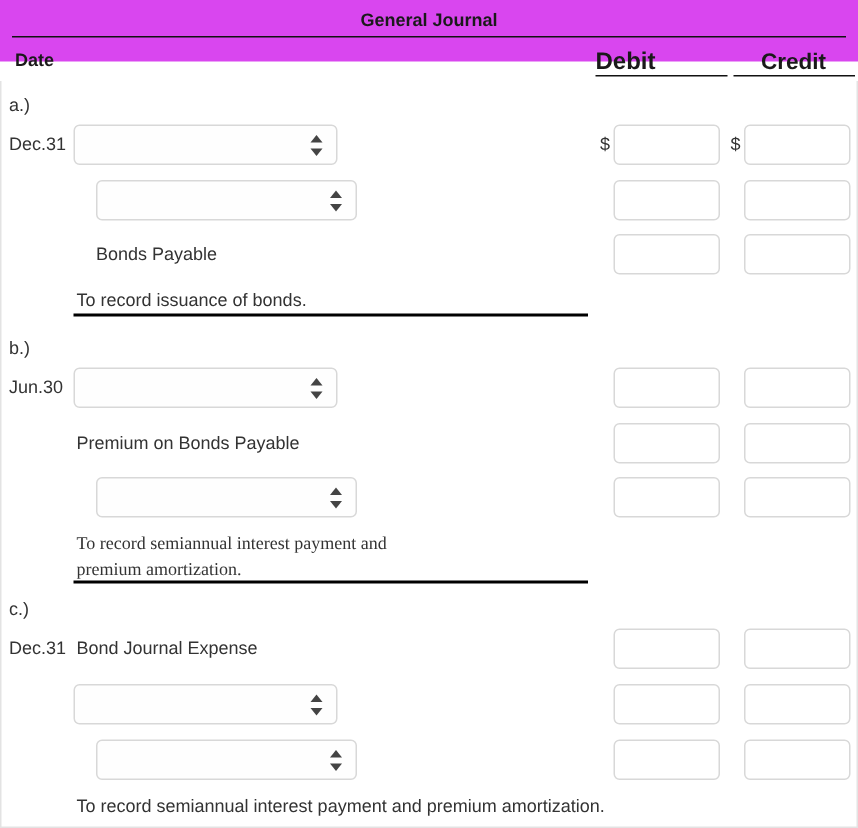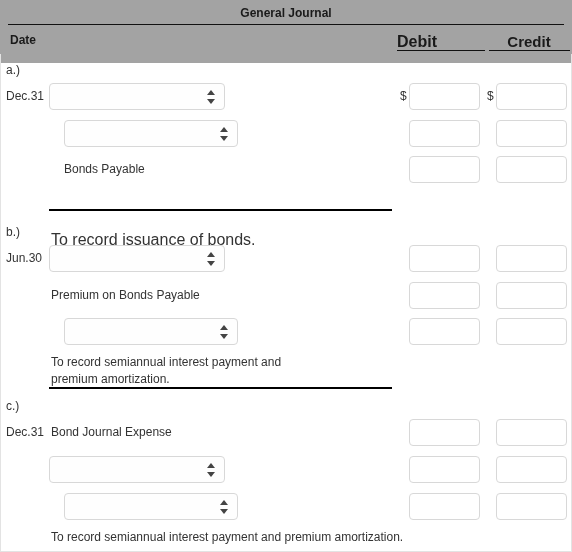--- a/index.html
+++ b/index.html
@@ -19,22 +19,22 @@
     box-sizing: border-box;
     background: #ffffff;
     overflow: hidden;
   }
   
   .jheader {
     position: absolute;
     left: 0;
     top: 0;
     width: 572px;
-    height: 63px;
-    background: #a3a3a3;
+    height: 41px;
+    background: #d946ef;
   }
   .jtitle {
     position: absolute;
     left: 0;
     top: 6px;
     width: 572px;
     text-align: center;
     font-weight: bold;
     font-size: 12px;
     color: #1a1a1a;
@@ -214,40 +214,40 @@
       <input class="amt" type="text" placeholder="" style="left: 495px; top: 29px;">
       <div class="sel" style="left: 63px; top: 66px; width: 174px;">
         <span class="arrows"></span>
         <span style="position: absolute; left: 8px; top: 50%; transform: translateY(-50%); font-size: 12px; color: rgb(51, 51, 51);"></span>
       </div>
       <input class="amt" type="text" placeholder="" style="left: 408px; top: 66px;">
       <input class="amt" type="text" placeholder="" style="left: 495px; top: 66px;">
       <div class="txt" style="left: 63px; top: 108px; text-align: center;">Bonds Payable</div>
       <input class="amt" type="text" placeholder="" style="left: 408px; top: 102px;">
       <input class="amt" type="text" placeholder="" style="left: 495px; top: 102px;">
-      <div style="position: absolute; left: 50px; top: 138px; font-size: 16px; color: rgb(51, 51, 51); line-height: 17px; white-space: pre; margin-top: 39px;">To record issuance of bonds.</div>
+      <div style="position: absolute; left: 50px; top: 138px; font-size: 12px; color: rgb(51, 51, 51); line-height: 17px; white-space: pre;">To record issuance of bonds.</div>
       <div class="sep" style="top: 155px; width: 343px;"></div>
       <div class="txt sect-label" style="top: 171px;">b.)</div>
       <div class="txt date-label" style="top: 197px;">Jun.30</div>
       <div class="sel" style="left: 48px; top: 191px; width: 176px;">
         <span class="arrows"></span>
         <span style="position: absolute; left: 8px; top: 50%; transform: translateY(-50%); font-size: 12px; color: rgb(51, 51, 51);"></span>
       </div>
       <input class="amt" type="text" placeholder="" style="left: 408px; top: 191px;">
       <input class="amt" type="text" placeholder="" style="left: 495px; top: 191px;">
       <div class="txt" style="left: 50px; top: 234px;">Premium on Bonds Payable</div>
       <input class="amt" type="text" placeholder="" style="left: 408px; top: 228px;">
       <input class="amt" type="text" placeholder="" style="left: 495px; top: 228px;">
       <div class="sel" style="left: 63px; top: 264px; width: 174px;">
         <span class="arrows"></span>
         <span style="position: absolute; left: 8px; top: 50%; transform: translateY(-50%); font-size: 12px; color: rgb(51, 51, 51);"></span>
       </div>
       <input class="amt" type="text" placeholder="" style="left: 408px; top: 264px;">
       <input class="amt" type="text" placeholder="" style="left: 495px; top: 264px;">
-      <div style="position: absolute; left: 50px; top: 300px; font-size: 12px; color: rgb(51, 51, 51); line-height: 17px; white-space: pre;">To record semiannual interest payment and
+      <div style="position: absolute; left: 50px; top: 300px; font-size: 12px; color: rgb(51, 51, 51); line-height: 17px; white-space: pre; font-family: Liberation Serif, serif;">To record semiannual interest payment and
 premium amortization.</div>
       <div class="sep" style="top: 333px; width: 343px;"></div>
       <div class="txt sect-label" style="top: 345px;">c.)</div>
       <div class="txt date-label" style="top: 371px;">Dec.31</div>
       <div class="txt" style="left: 50px; top: 371px;">Bond Journal Expense</div>
       <input class="amt" type="text" placeholder="" style="left: 408px; top: 365px;">
       <input class="amt" type="text" placeholder="" style="left: 495px; top: 365px;">
       <div class="sel" style="left: 48px; top: 402px; width: 176px;">
         <span class="arrows"></span>
         <span style="position: absolute; left: 8px; top: 50%; transform: translateY(-50%); font-size: 12px; color: rgb(51, 51, 51);"></span>

